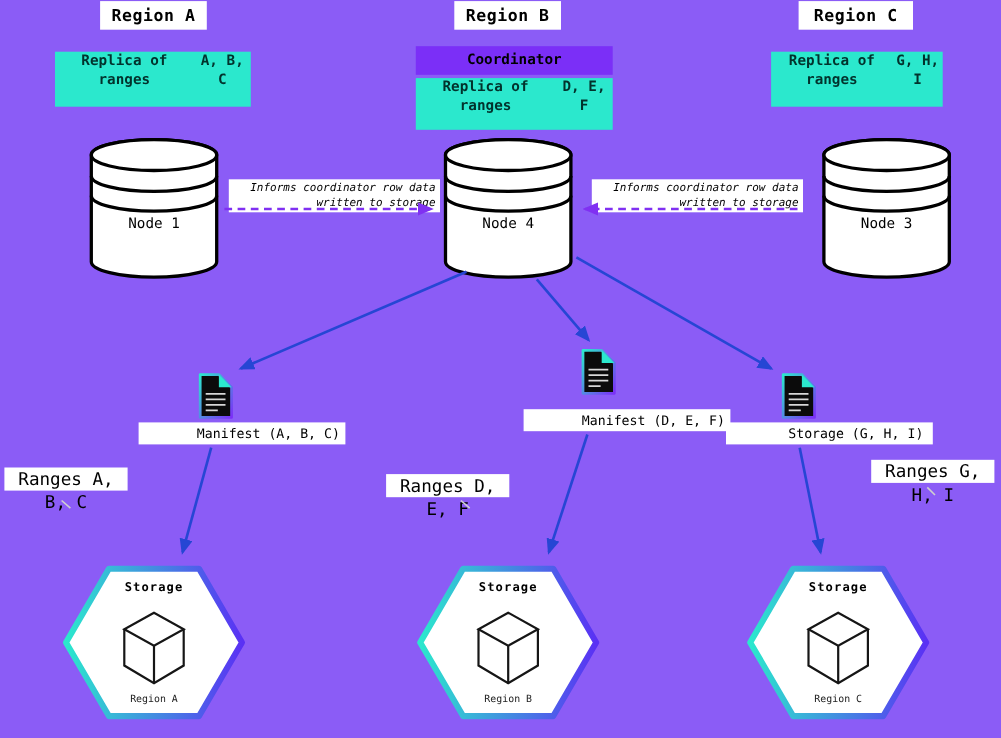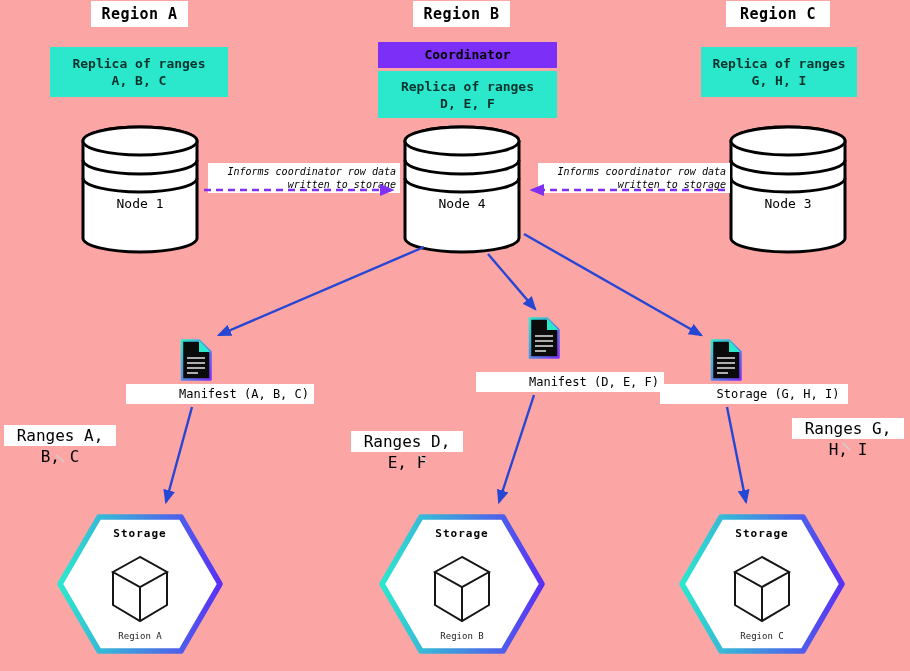--- a/index.html
+++ b/index.html
@@ -1,25 +1,25 @@
 <!DOCTYPE html>
 <html><head>
 <meta charset="utf-8">
 <style>
   html,body{margin:0;padding:0;background:#000;}
   .canvas{
-    position:relative;width:910px;height:671px;background:#fca5a5;
+    position:relative;width:910px;height:671px;background:#8b5cf6;
     font-family:"DejaVu Sans Mono","Liberation Mono",monospace;
     overflow:hidden;color:#000;
   }
   .wbox{position:absolute;background:#fff;color:#000;text-align:center;}
   .title-box{height:26px;line-height:26px;font-weight:bold;font-size:15px;letter-spacing:.5px;}
   .replica-box{
     position:absolute;background:#2BE8CD;color:#02322C;font-weight:bold;font-size:13px;
-    display:flex;flex-direction:column;justify-content:center;text-align:center;line-height:17px;
+    display:flex;flex-direction:row;justify-content:center;text-align:center;line-height:17px;
   }
   .coordinator-box{
     position:absolute;background:#7B2FF7;color:#000;font-weight:bold;font-size:13px;
     height:26px;line-height:26px;text-align:center;
   }
   .node{position:absolute;width:120px;height:132px;}
   .node-label{position:absolute;top:72px;left:0;width:100%;text-align:center;font-size:13px;color:#000;}
   .informs{
     position:absolute;background:#fff;color:#000;font-size:10px;line-height:13px;
     text-align:right;padding:2px 4px;width:184px;font-style:italic;
@@ -71,21 +71,21 @@
   <div class="node" style="left:402px;top:124px">
     <svg viewBox="0 0 120 132" width="120" height="132">
       <path d="M3,17 L3,114 A57,14 0 0 0 117,114 L117,17 A57,14 0 0 0 3,17 Z" fill="#fff" stroke="#000" stroke-width="3"></path>
       <ellipse cx="60" cy="17" rx="57" ry="14" fill="#fff" stroke="#000" stroke-width="3"></ellipse>
       <path d="M3,36 A57,14 0 0 0 117,36" fill="none" stroke="#000" stroke-width="3"></path>
       <path d="M3,54 A57,14 0 0 0 117,54" fill="none" stroke="#000" stroke-width="3"></path>
     </svg>
     <div class="node-label">Node 4</div>
   </div>
 
-  <div class="node" style="left:728px;top:124px">
+  <div class="node" style="left:746px;top:124px">
     <svg viewBox="0 0 120 132" width="120" height="132">
       <path d="M3,17 L3,114 A57,14 0 0 0 117,114 L117,17 A57,14 0 0 0 3,17 Z" fill="#fff" stroke="#000" stroke-width="3"></path>
       <ellipse cx="60" cy="17" rx="57" ry="14" fill="#fff" stroke="#000" stroke-width="3"></ellipse>
       <path d="M3,36 A57,14 0 0 0 117,36" fill="none" stroke="#000" stroke-width="3"></path>
       <path d="M3,54 A57,14 0 0 0 117,54" fill="none" stroke="#000" stroke-width="3"></path>
     </svg>
     <div class="node-label">Node 3</div>
   </div>
 
   <div class="informs" style="left:208px;top:163px">

